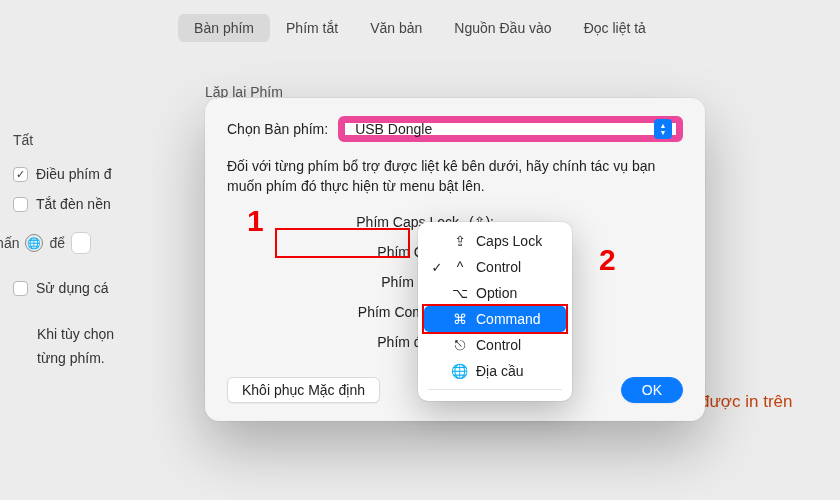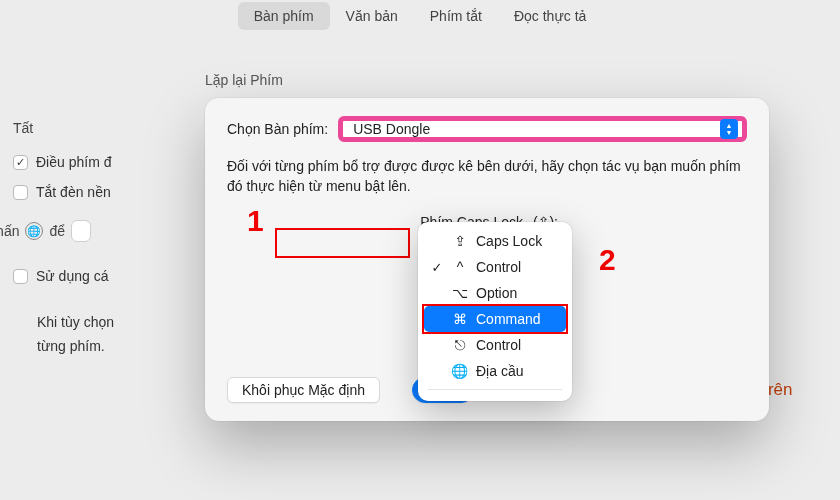--- a/index.html
+++ b/index.html
@@ -11,21 +11,21 @@
     font-size: 14px;
     position: relative;
   }
 
   
   .tabbar {
     display: flex;
     justify-content: center;
     align-items: flex-start;
     gap: 0;
-    padding-top: 2px;
+    padding-top: 14px;
   }
   .tab {
     padding: 6px 16px;
     color: #444;
     font-size: 14px;
     border-radius: 6px;
     background: transparent;
   }
   .tab.selected {
     background: #D9D9D9;
@@ -115,38 +115,38 @@
     font-size: 17px;
     color: #c2410c;
     text-align: right;
   }
 
   
   .sheet {
     position: absolute;
     left: 205px;
     top: 98px;
-    width: 564px;
+    width: 500px;
     background: #F5F5F5;
     border-radius: 14px;
     box-shadow: 0 25px 60px rgba(0,0,0,0.28), 0 0 0 1px rgba(0,0,0,0.04);
     padding: 18px 22px 18px 22px;
   }
   .sheet-row1 {
     display: flex;
     align-items: center;
     gap: 10px;
     margin-bottom: 14px;
   }
   .kb-label { font-size: 14px; color: #222; }
   .kb-select {
     flex: 1;
     height: 26px;
     background: #fff;
-    border: 5px solid #ec4899;
+    border: 7px solid #ec4899;
     border-radius: 6px;
     display: flex;
     align-items: center;
     justify-content: space-between;
     padding: 0 4px 0 10px;
     font-size: 14px;
   }
   .stepper {
     width: 18px;
     height: 20px;
@@ -216,21 +216,21 @@
     left: 394px;
     top: 145px;
     color: #F00000;
     font-size: 30px;
     font-weight: 800;
     pointer-events: none;
   }
 
   .sheet-footer {
     display: flex;
-    justify-content: flex-start;
+    justify-content: space-between;
     align-items: center;
     margin-top: 20px;
     gap: 32px;
   }
   .btn {
     border: 1px solid #D9D9D9;
     background: #fff;
     border-radius: 6px;
     padding: 4px 14px;
     font-size: 14px;
@@ -298,23 +298,24 @@
     height: 30px;
     pointer-events: none;
   }
 
 </style>
 </head>
 <body>
 
 <div class="tabbar">
   <div class="tab selected">Bàn phím</div>
+  <div class="tab">Phím tắt</div>
   <div class="tab">Văn bản</div>
-  <div class="tab">Phím tắt</div>
-  <div class="tab">Đọc thực tả</div>
+  <div class="tab">Nguồn Đầu vào</div>
+  <div class="tab">Đọc liệt tả</div>
 </div>
 
 <div class="bg-page">
 
   <div class="bg-row1">
     <span>Lặp lại Phím</span>
   </div>
 
   <div class="bg-tat-line">
     <span>Tất</span>
@@ -355,21 +356,21 @@
     <span class="kb-label">Chọn Bàn phím:</span>
     <div class="kb-select">
       <span>USB Dongle</span>
       <span class="stepper">
         <span>▲</span>
           <span>▼</span>
       </span>
     </div>
   </div>
 
-  <div class="sheet-desc">Đối với từng phím bổ trợ được được kê bên dưới, hãy chọn tác vụ bạn muốn phím đó thực hiện từ menu bật lên.</div>
+  <div class="sheet-desc">Đối với từng phím bổ trợ được liệt kê bên dưới, hãy chính tác vụ bạn muốn phím đó thực hiện từ menu bật lên.</div>
 
   <div class="key-list">
     <div class="key-row">
       <span class="key-label">Phím Caps Lock</span>
       <span class="key-symbol">(⇪):</span>
       <span class="key-select-spacer"></span>
     </div>
     <div class="key-row">
       <span class="key-label">Phím Control</span>
       <span class="key-symbol">(^):</span>

